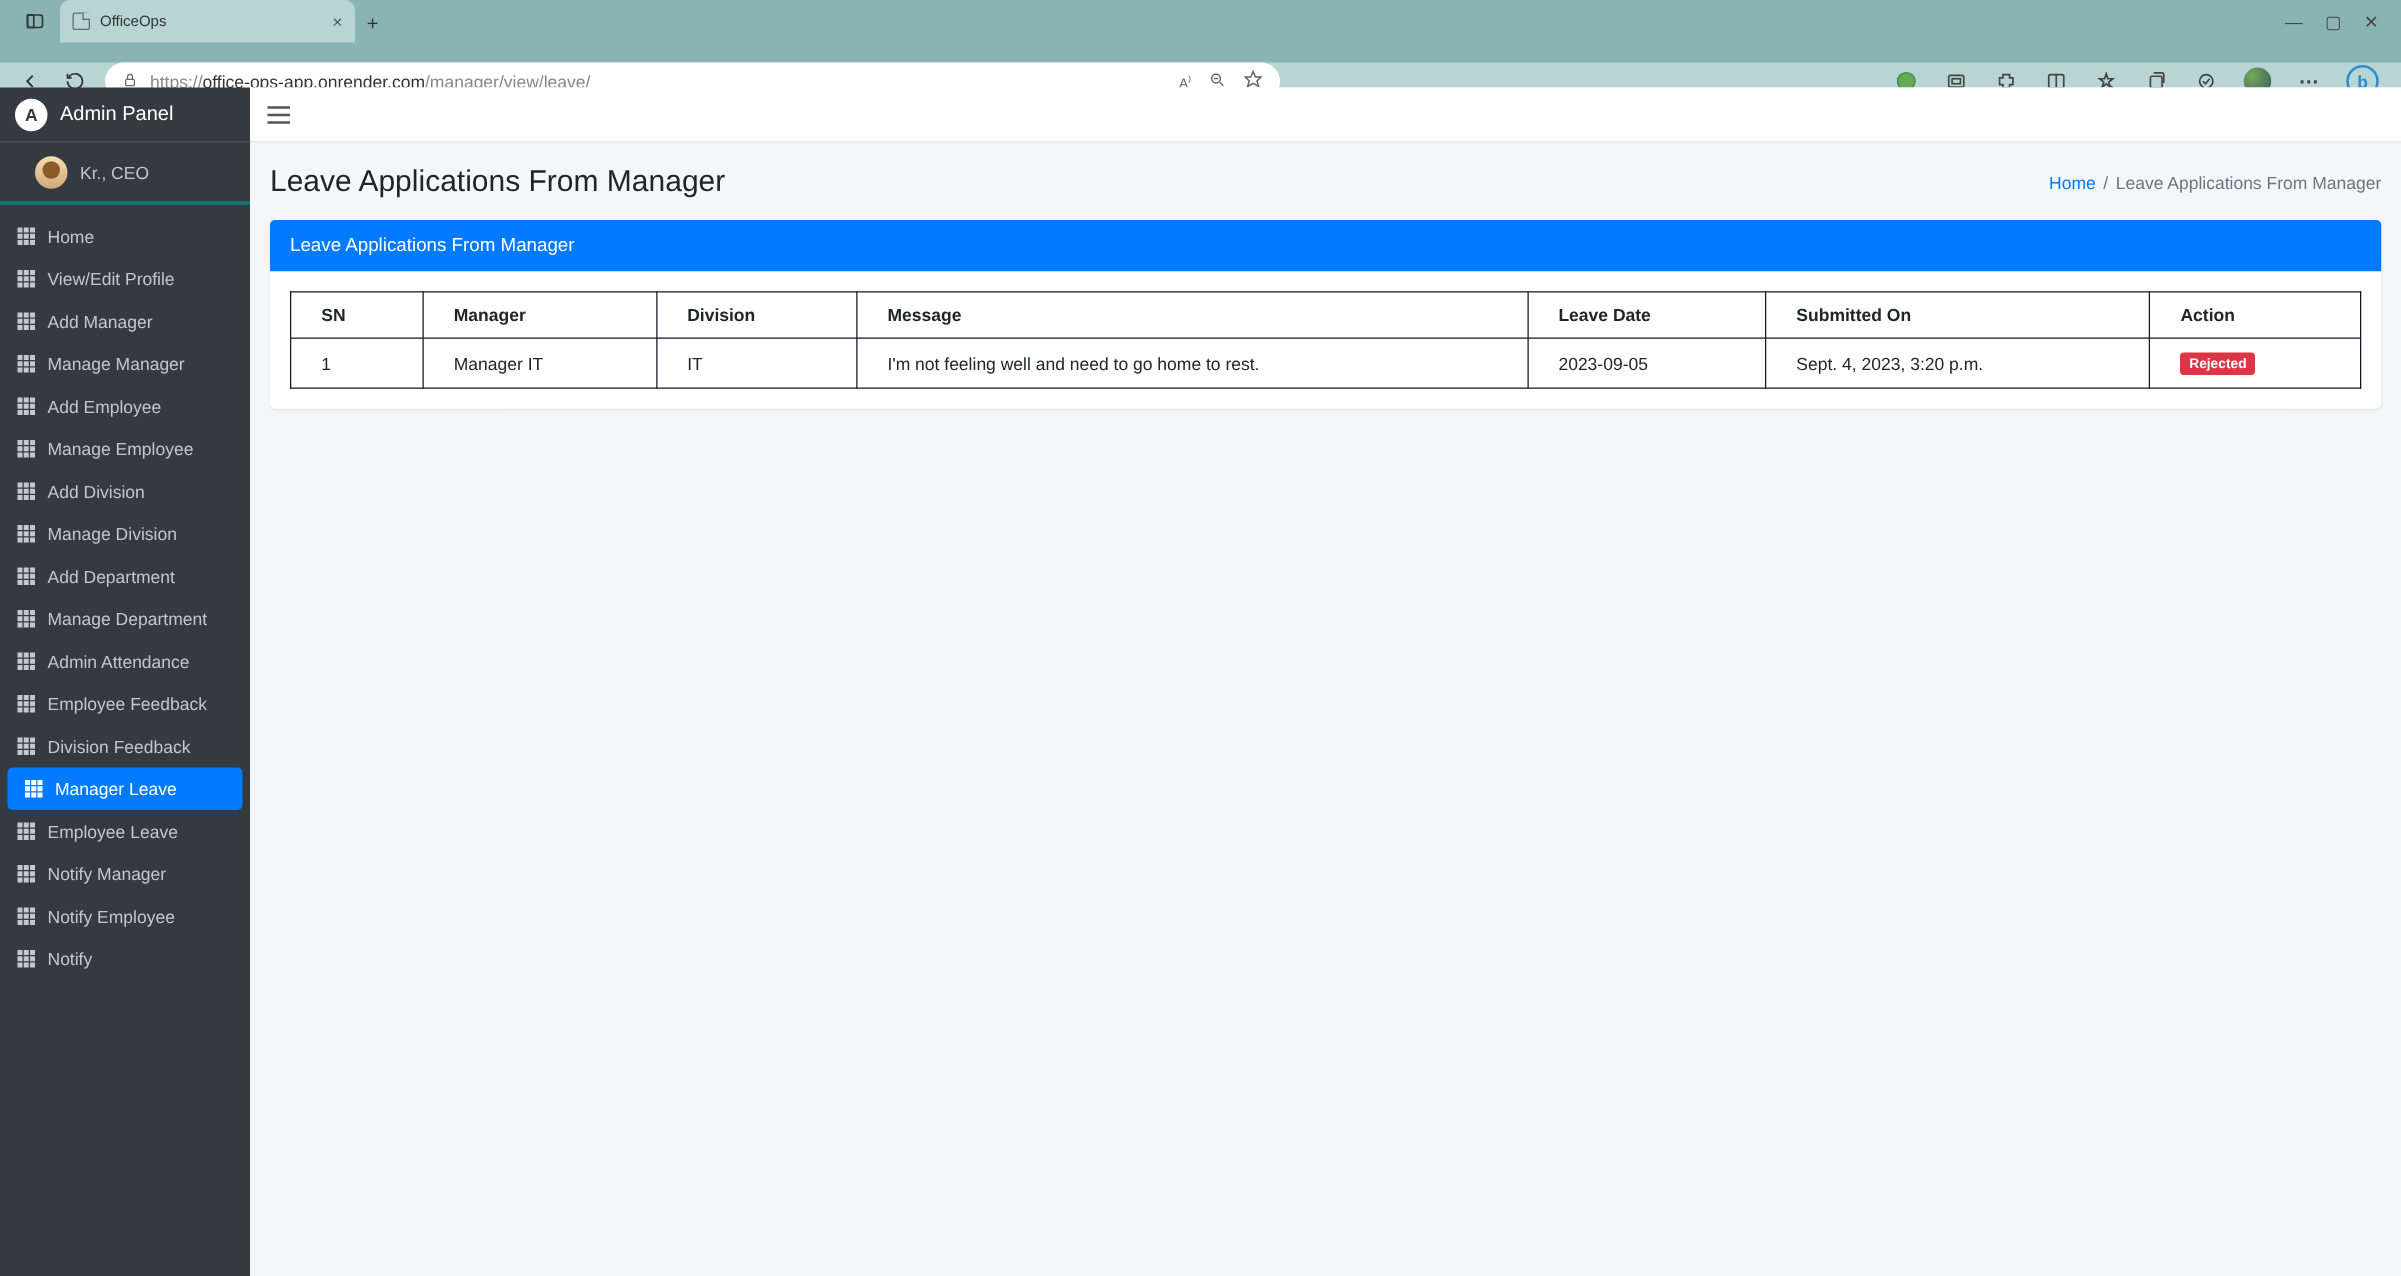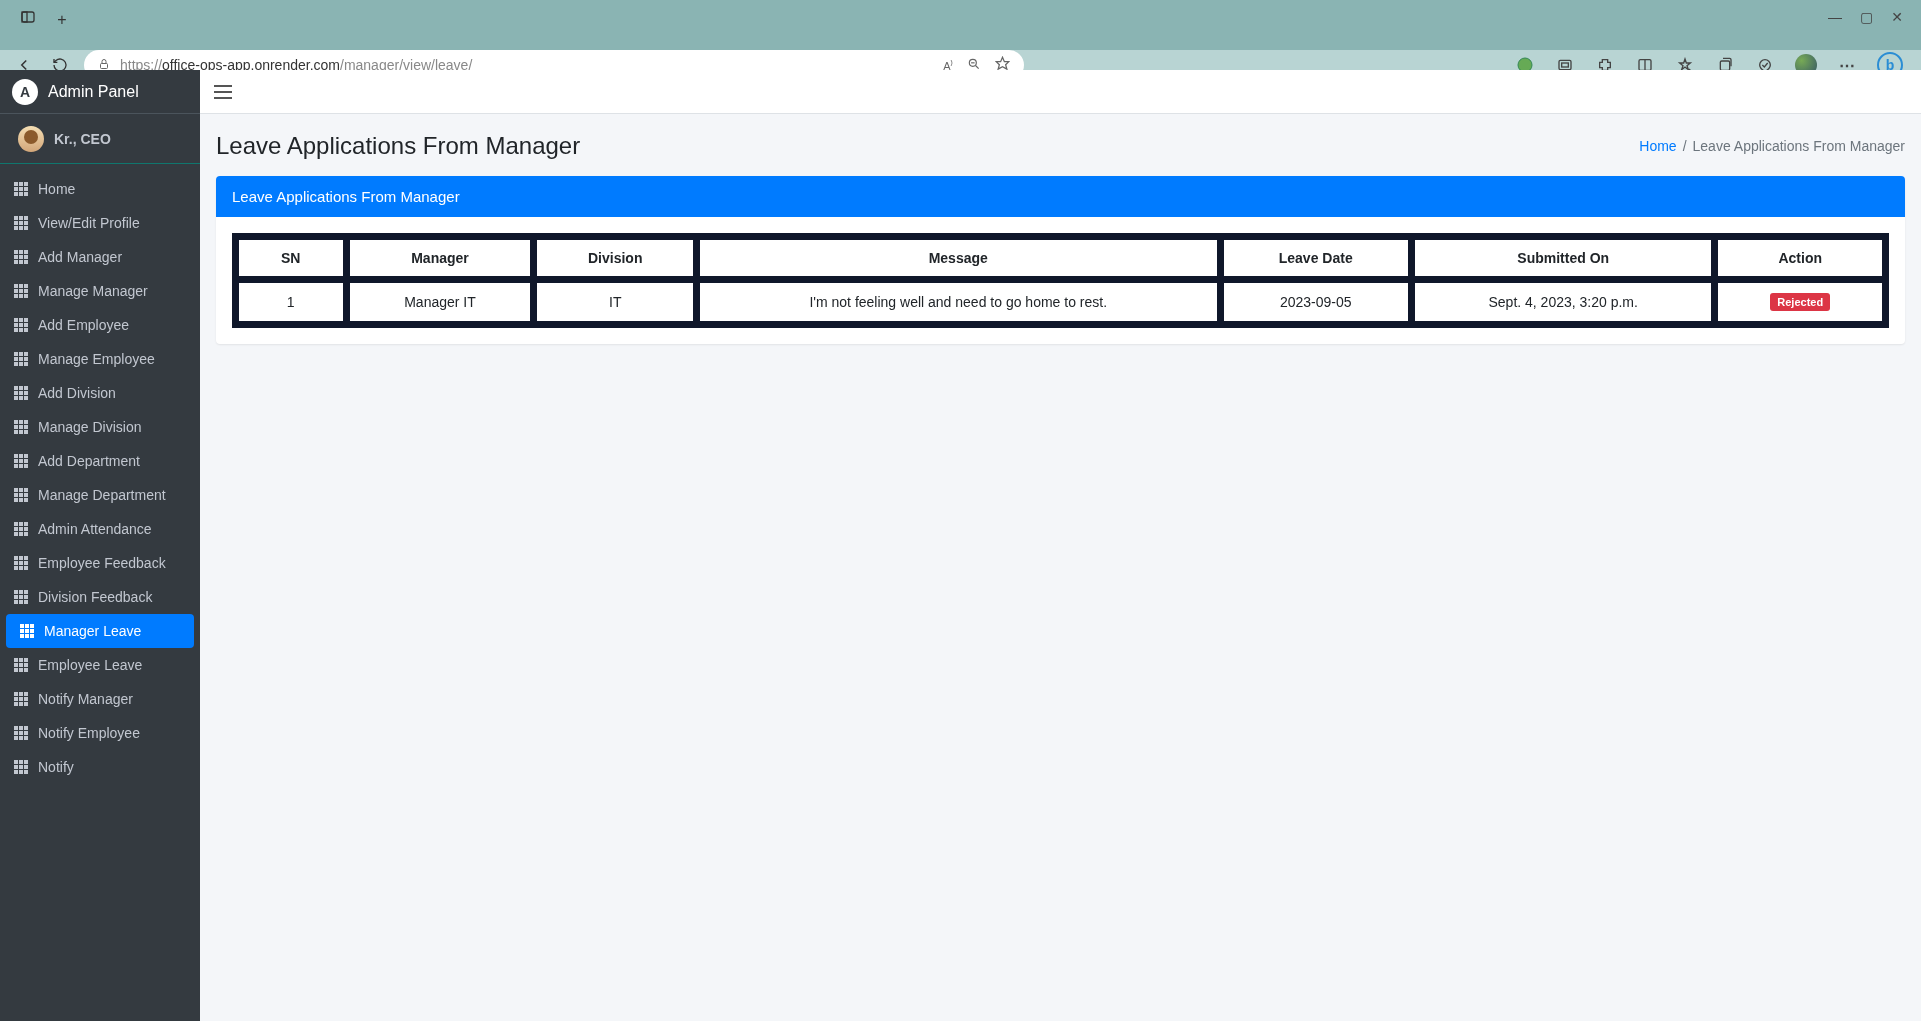--- a/index.html
+++ b/index.html
@@ -26,21 +26,21 @@
 .addr-icons { margin-left:auto; display:flex; align-items:center; gap:20px; padding-right:6px; }
 .addr-icons .ico { width:20px; height:20px; display:flex; align-items:center; justify-content:center; color:#444; font-size:16px; cursor:pointer; }
 .addr-icons .avatar { width:22px; height:22px; border-radius:50%; background: radial-gradient(circle at 30% 30%, #7a5, #356); }
 .bing { width:26px; height:26px; border-radius:50%; border:2px solid #2a8dd4; display:flex; align-items:center; justify-content:center; color:#2a8dd4; font-weight:bold; font-size:14px; }
 
 
 .app { display:flex; height: calc(1021px - 70px); width:100%; }
 .sidebar { width:200px; background:#343a40; color:#c2c7d0; display:flex; flex-direction:column; font-size:14px; }
 .brand { height:44px; display:flex; align-items:center; gap:10px; padding:0 12px; border-bottom:1px solid #4b545c; color:#fff; font-size:16px; }
 .brand .logo { width:26px; height:26px; border-radius:50%; background:#fff; display:flex; align-items:center; justify-content:center; color:#343a40; font-weight:bold; font-size:14px; }
-.user-row { height:50px; display:flex; align-items:center; gap:10px; padding:0 18px; border-bottom:1px solid #0f766e;font-weight:bold; }
+.user-row { height:50px; display:flex; align-items:center; gap:10px; padding:0 28px; border-bottom:3px solid #0f766e; }
 .user-row .uavatar { width:26px; height:26px; border-radius:50%; background:linear-gradient(#f5deb3,#d2a679); position:relative; overflow:hidden; }
 .user-row .uavatar::after { content:""; position:absolute; left:6px; top:4px; width:14px; height:14px; border-radius:50%; background:#8b5a2b; }
 .nav { padding:8px 0; overflow-y:auto; }
 .nav-item { display:flex; align-items:center; gap:10px; padding:9px 14px; cursor:pointer; color:#c2c7d0; }
 .nav-item.active { background:#007bff; color:#fff; border-radius:4px; margin:0 6px; }
 .nav-item .grid-icon { width:14px; height:14px; display:grid; grid-template-columns:repeat(3,1fr); grid-template-rows:repeat(3,1fr); gap:1px; }
 .nav-item .grid-icon span { background:currentColor; }
 
 .main { flex:1; display:flex; flex-direction:column; background:#f4f6f9; min-width:0; }
 .topbar { height:44px; background:#fff; border-bottom:1px solid #dee2e6; display:flex; align-items:center; padding:0 14px; }
@@ -50,39 +50,44 @@
 .content-header { display:flex; align-items:center; justify-content:space-between; padding:18px 16px 10px 16px; }
 .page-title { font-size:24px; font-weight:500; color:#212529; }
 .breadcrumb { font-size:14px; color:#6c757d; display:flex; gap:6px; }
 .breadcrumb a { color:#007bff; text-decoration:none; cursor:pointer; }
 
 .card { margin:6px 16px 16px 16px; background:#fff; border-radius:4px; box-shadow:0 1px 2px rgba(0,0,0,.08); }
 .card-header { background:#007bff; color:#fff; padding:12px 16px; border-radius:4px 4px 0 0; font-size:15px; }
 .card-body { padding:16px; }
 
 table { width:100%; border-collapse:collapse; font-size:14px; }
-th, td { border:7px solid #0f172a; padding:10px 24px; text-align:center; color:#212529; }
+th, td { border:1px solid #0f172a; padding:10px 24px; text-align:left; color:#212529; }
 th { font-weight:600; background:#fff; }
 
 .badge { display:inline-block; padding:3px 7px; font-size:11px; font-weight:600; border-radius:3px; color:#fff; }
 .badge-danger { background:#dc3545; }
 
 .footer { margin-top:auto; background:#fff; border-top:1px solid #dee2e6; padding:12px 16px; font-size:14px; color:#6c757d; display:flex; justify-content:space-between; }
 .footer b { color:#555; }
 </style>
 </head>
 <body>
 
 <div class="browser-chrome">
   <div class="tab-bar">
     <div class="tab-spacer">
       <svg width="16" height="16" viewBox="0 0 16 16" fill="none" stroke="#333" stroke-width="1.3">
           <rect x="2" y="3" width="12" height="10" rx="2"></rect>
           <rect x="2" y="3" width="5" height="10"></rect>
         </svg>
+    </div>
+    <div class="tab">
+      <span class="doc-icon"></span>
+      <span>OfficeOps</span>
+      <span class="close">×</span>
     </div>
     <div class="new-tab">+</div>
     <div class="win-controls">
       <span>—</span>
       <span>▢</span>
       <span>✕</span>
     </div>
   </div>
   <div class="addr-bar">
     <div class="nav-btn">

